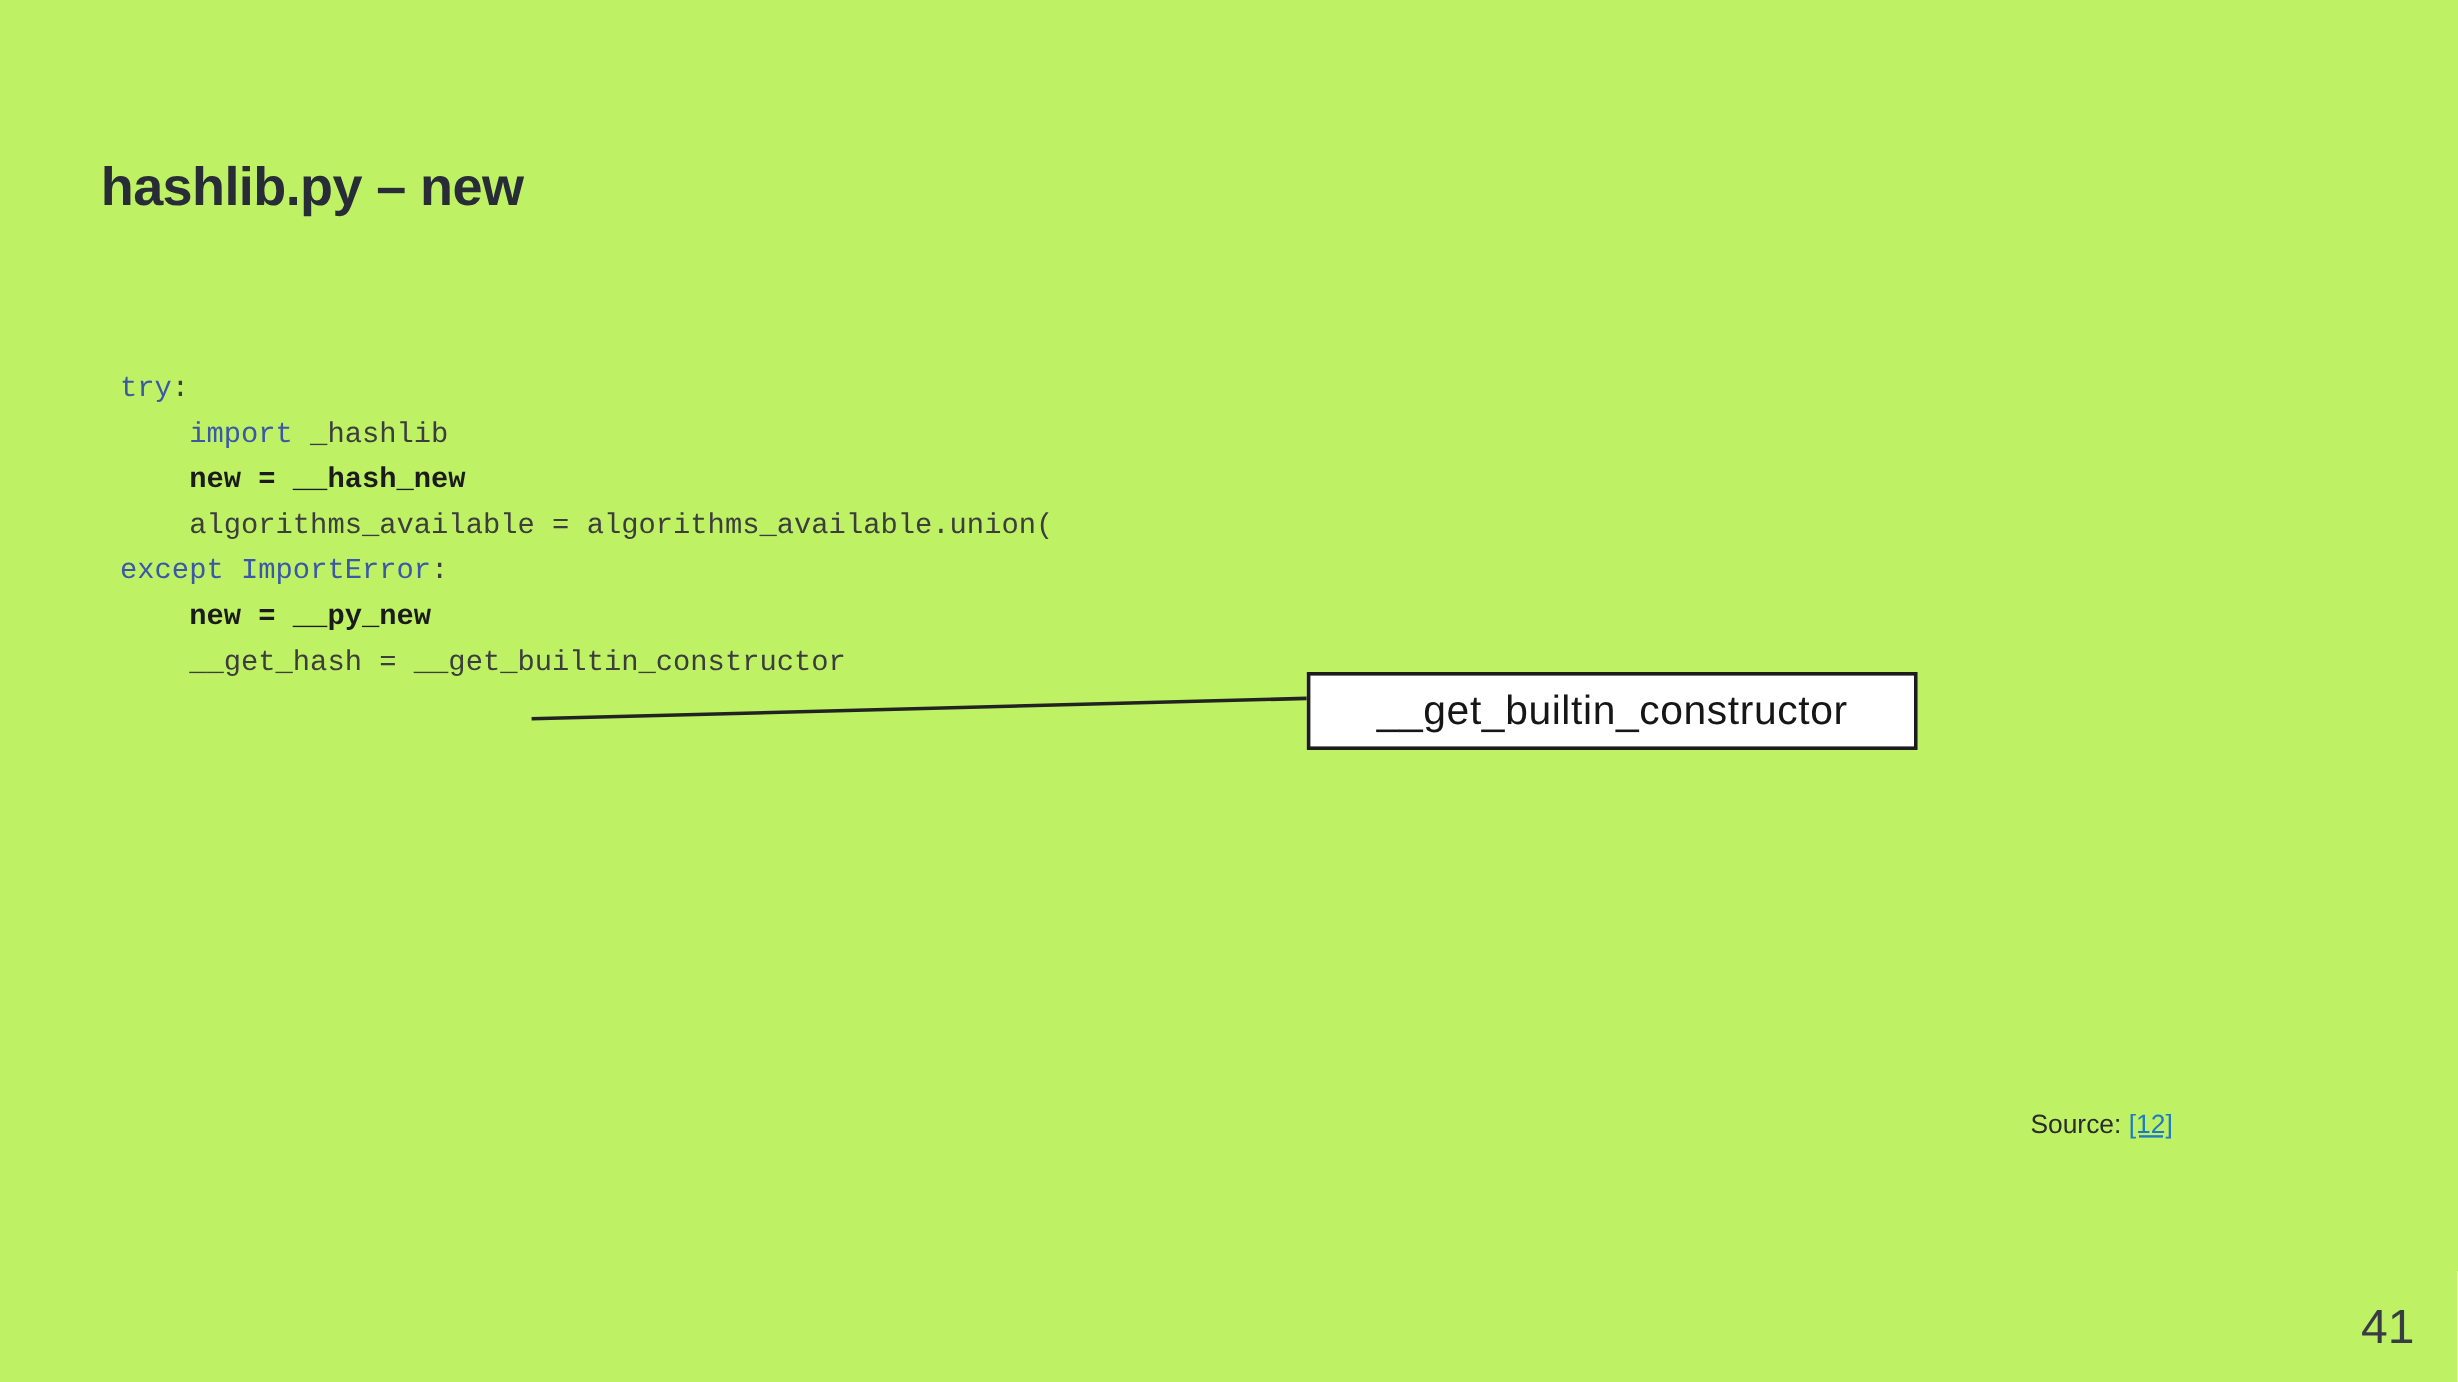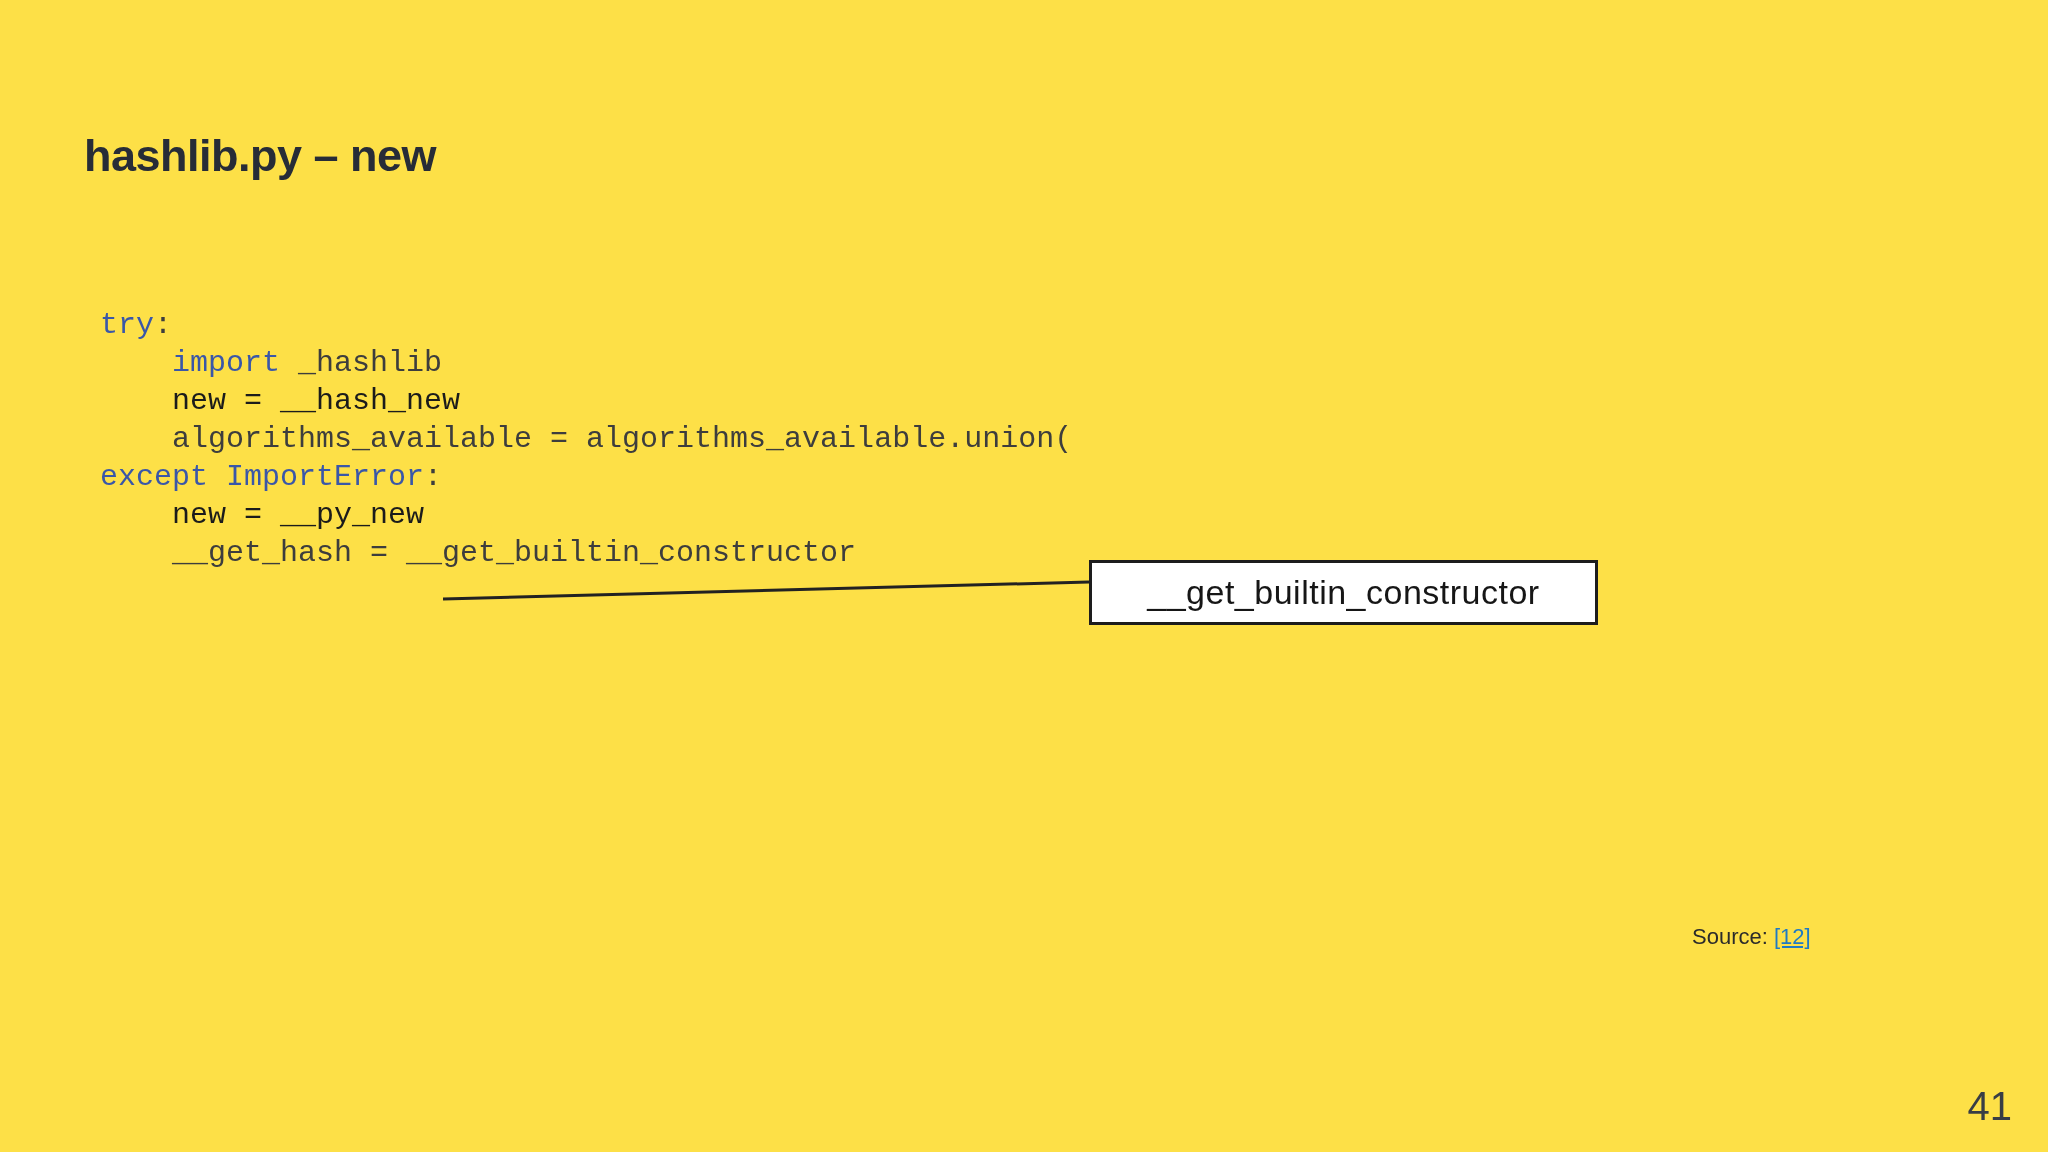--- a/index.html
+++ b/index.html
@@ -4,52 +4,52 @@
 <style>
   html, body {
     margin: 0;
     padding: 0;
     background: #ffffff;
   }
   .slide {
     position: relative;
     width: 2048px;
     height: 1152px;
-    background: #fde047;
+    background: #bef264;
     overflow: hidden;
     font-family: "Liberation Sans", sans-serif;
   }
 
   .slide-title {
     position: absolute;
     left: 84px;
     top: 130px;
     font-size: 45px;
     font-weight: 700;
     letter-spacing: -0.5px;
     color: var(--c-title, #272c37);
     white-space: nowrap;
   }
 
   .code-block {
     position: absolute;
     left: 100px;
     top: 306px;
     font-family: "Liberation Mono", monospace;
-    font-size: 30px;
+    font-size: 24px;
     line-height: 38px;
     color: var(--c-code-text, #3d3d3d);
   }
   .code-line {
     white-space: pre;
     height: 38px;
   }
   .tok-kw   { color: var(--c-keyword, #3a57a8); }
   .tok-pl   { color: var(--c-code-text, #3d3d3d); }
-  .tok-bold { color: var(--c-code-bold, #1b1b1b); font-weight: 400; }
+  .tok-bold { color: var(--c-code-bold, #1b1b1b); font-weight: 700; }
 
   .connector-svg {
     position: absolute;
     left: 0;
     top: 0;
     width: 2048px;
     height: 1152px;
     pointer-events: none;
   }
 

